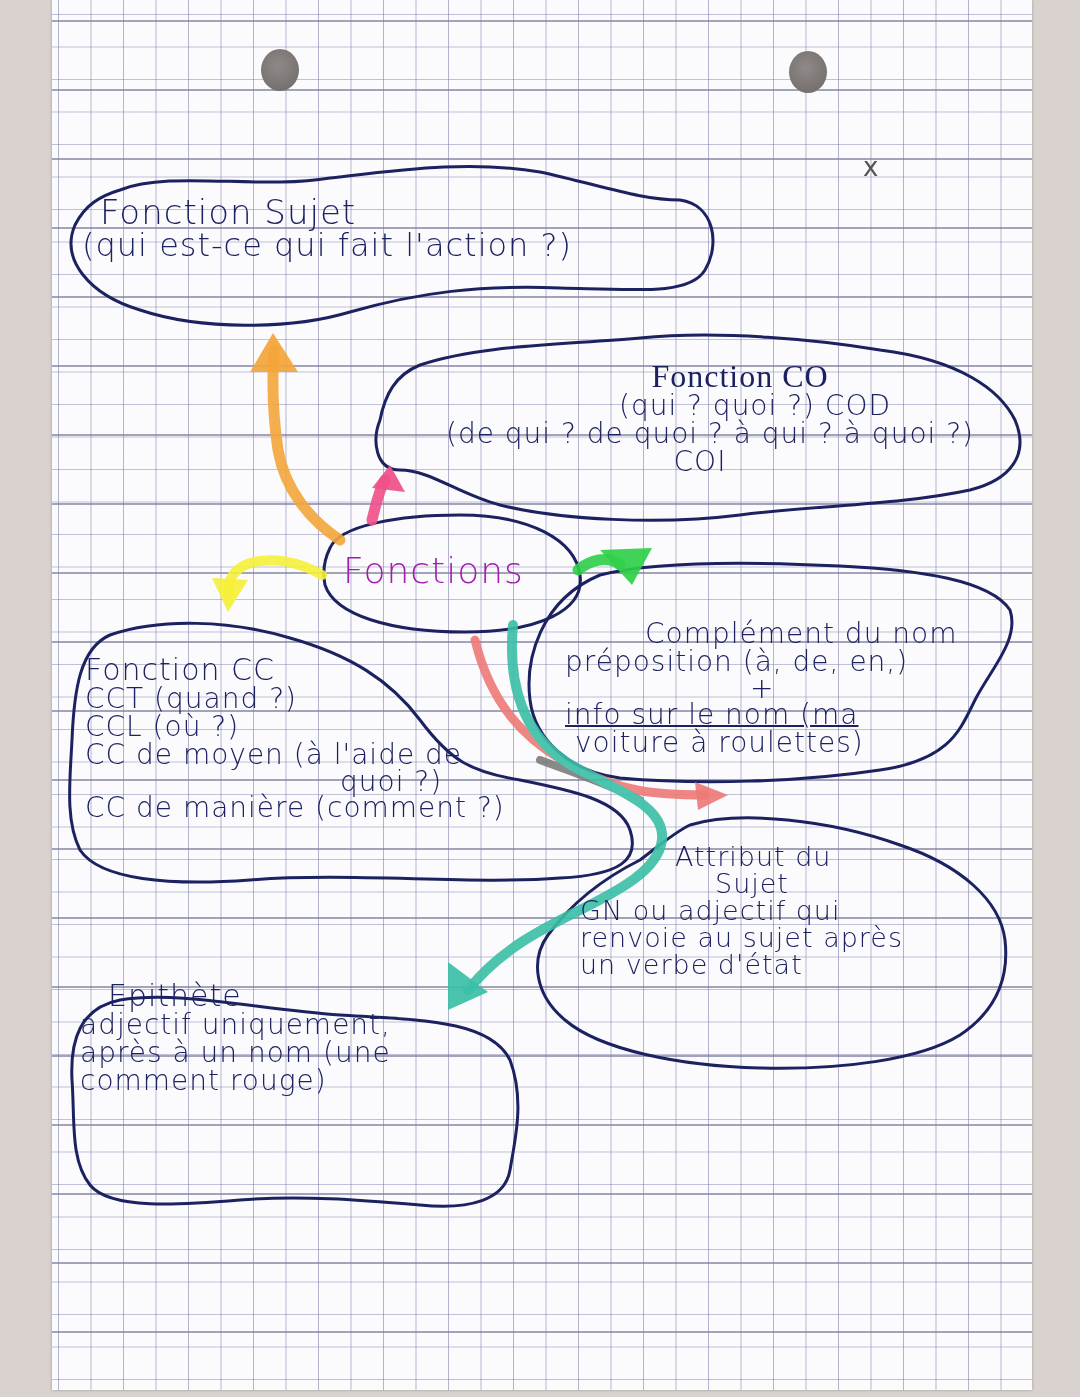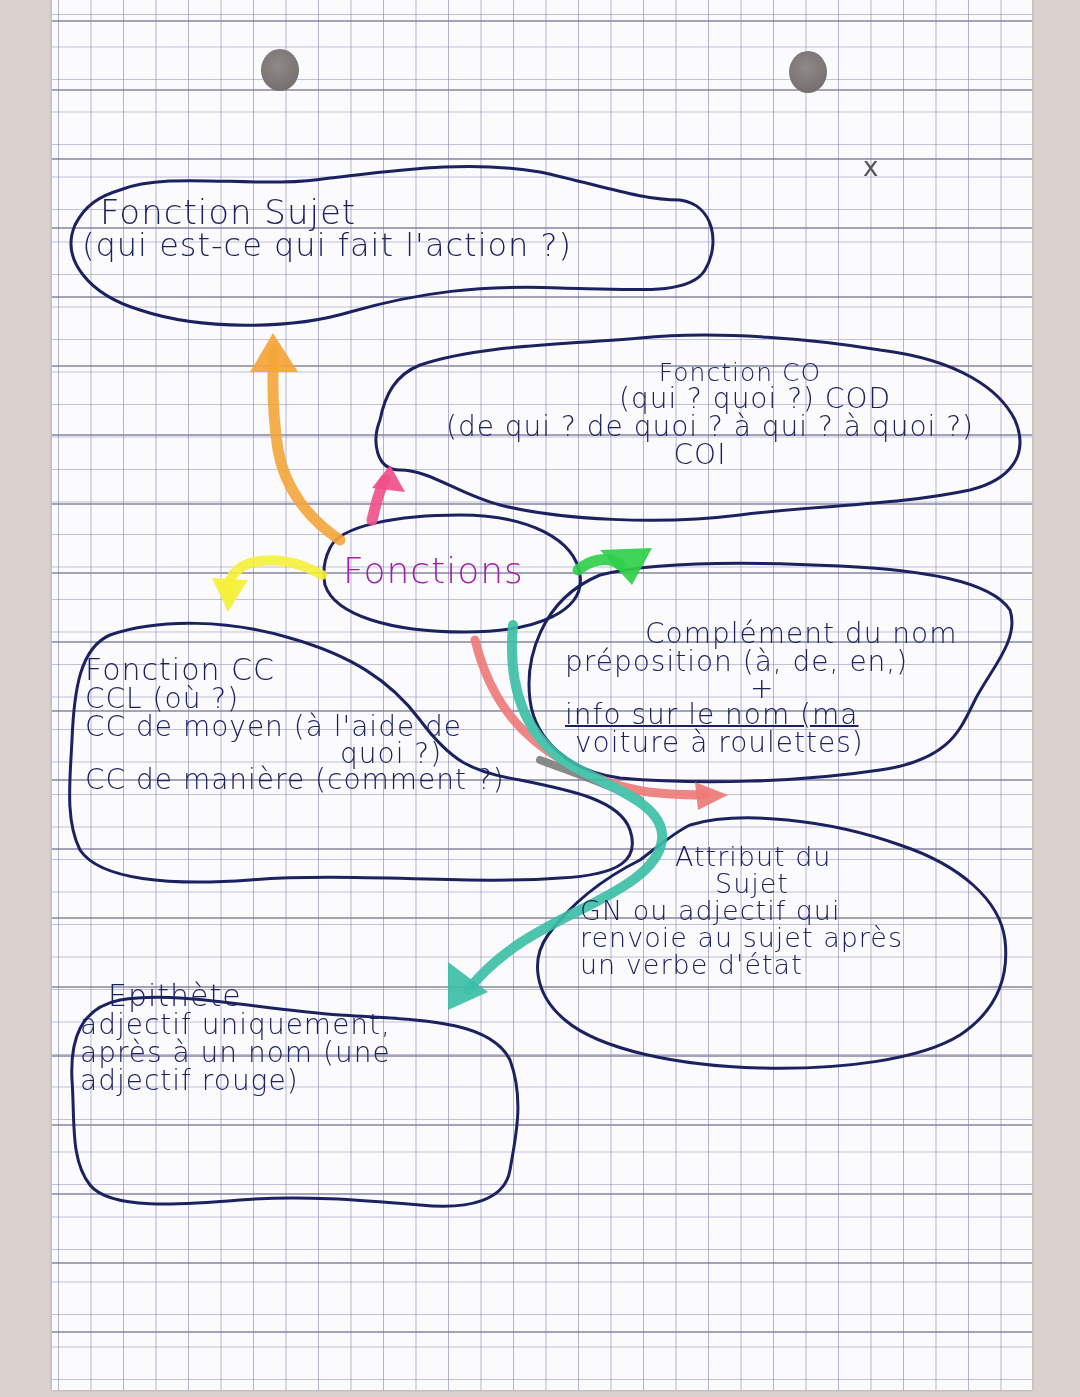--- a/index.html
+++ b/index.html
@@ -79,50 +79,51 @@
     <polygon points="448,962 488,992 448,1010" fill="#3bbfa6"></polygon>
   </g>
 </svg>
 
 <div class="hand" style="left:100px; top:195px; font-size:34px;">
   <div>Fonction Sujet</div>
   <div style="margin-left:-18px; font-size:32px;text-align:center;">(qui est-ce qui fait l'action ?)</div>
 </div>
 
 <div class="hand" style="left:415px; top:360px; font-size:28px; text-align:center; width:590px;">
-  <div style="margin-left:60px; font-size:25px;">Fonction CO</div>
+  <div style="margin-left:60px; font-size:32px;font-family:Liberation Serif, serif;">Fonction CO</div>
   <div style="margin-left:90px;">(qui ? quoi ?) COD</div>
   <div>(de qui ? de quoi ? à qui ? à quoi ?)</div>
   <div style="margin-left:-20px;">COI</div>
 </div>
 
 <div class="hand center-label" style="left:343px; top:553px;">Fonctions</div>
 
 <div class="hand" style="left:565px; top:620px; font-size:28px;">
   <div style="margin-left:80px;">Complément du nom</div>
   <div>préposition (à, de, en,)</div>
   <div style="margin-left:185px; line-height:0.9;">+</div>
   <div class="u">info sur le nom (ma</div>
   <div style="margin-left:10px;">voiture à roulettes)</div>
 </div>
 
 <div class="hand" style="left:85px; top:655px; font-size:28px;">
   <div style="font-size:30px;">Fonction CC</div>
+  <div>CCT (quand ?)</div>
   <div>CCL (où ?)</div>
   <div>CC de moyen (à l'aide de</div>
   <div style="margin-left:255px; line-height:0.9;">quoi ?)</div>
   <div>CC de manière (comment ?)</div>
 </div>
 
 <div class="hand" style="left:580px; top:843px; font-size:27px;">
   <div style="margin-left:95px;">Attribut du</div>
   <div style="margin-left:135px;">Sujet</div>
   <div>GN ou adjectif qui</div>
   <div>renvoie au sujet après</div>
   <div>un verbe d'état</div>
 </div>
 
 <div class="hand" style="left:80px; top:981px; font-size:28px;">
   <div style="margin-left:28px; font-size:30px;">Epithète</div>
   <div>adjectif uniquement,</div>
   <div>après à un nom (une</div>
-  <div>adjectif rouge)</div>
+  <div>comment rouge)</div>
 </div>
 
 </body></html>

